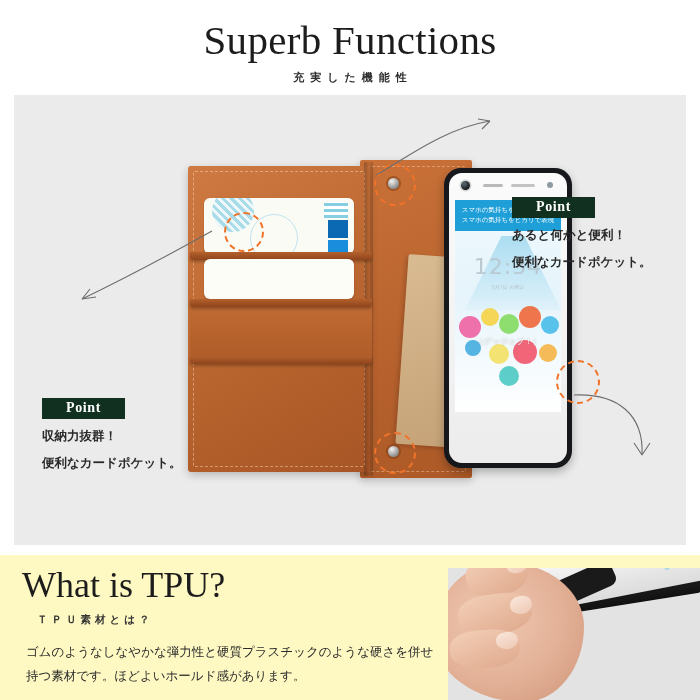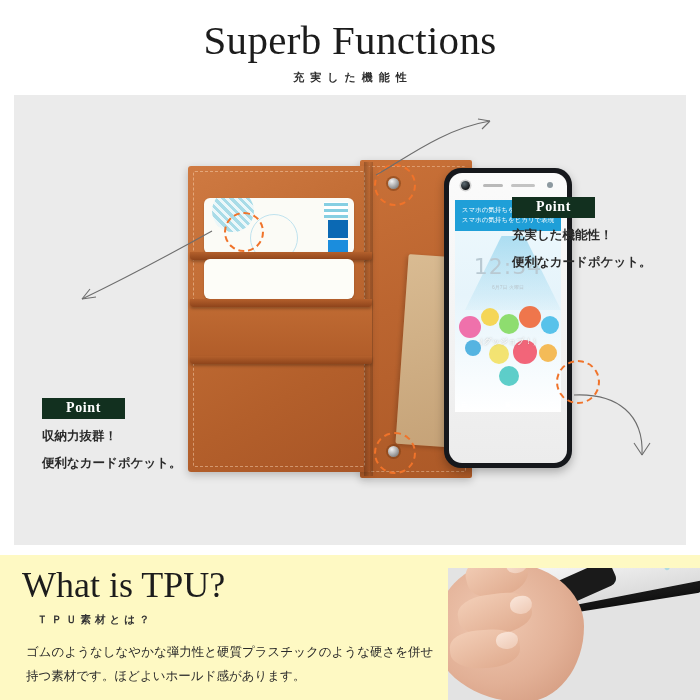--- a/index.html
+++ b/index.html
@@ -509,21 +509,21 @@
       <path d="M16,74 L30,72 M16,74 L24,64" fill="none" stroke="#6d6d6d" stroke-width="1.1"></path>
     </svg>
 
     <svg class="arrow" style="left:556px; top:288px;" width="110" height="90" viewBox="0 0 110 90">
       <path d="M4,12 C48,10 74,32 72,72" fill="none" stroke="#6d6d6d" stroke-width="1.1"></path>
       <path d="M72,72 L64,60 M72,72 L80,60" fill="none" stroke="#6d6d6d" stroke-width="1.1"></path>
     </svg>
 
     <div class="callout callout-strap">
       <span class="point-badge">Point</span>
-      <p>充実した機能性！</p>
+      <p>あると何かと便利！</p>
       <p>便利なカードポケット。</p>
     </div>
 
     <div class="callout callout-pocket">
       <span class="point-badge">Point</span>
       <p>収納力抜群！</p>
       <p>便利なカードポケット。</p>
     </div>
 
   </div>

